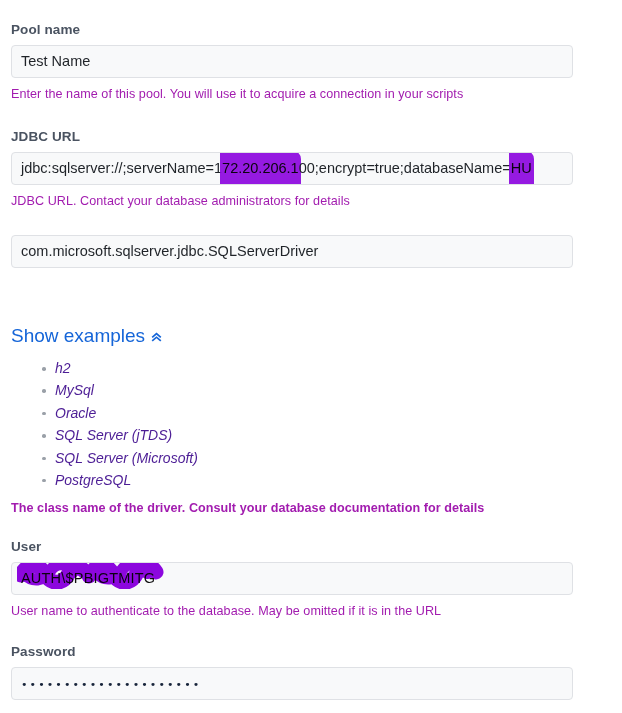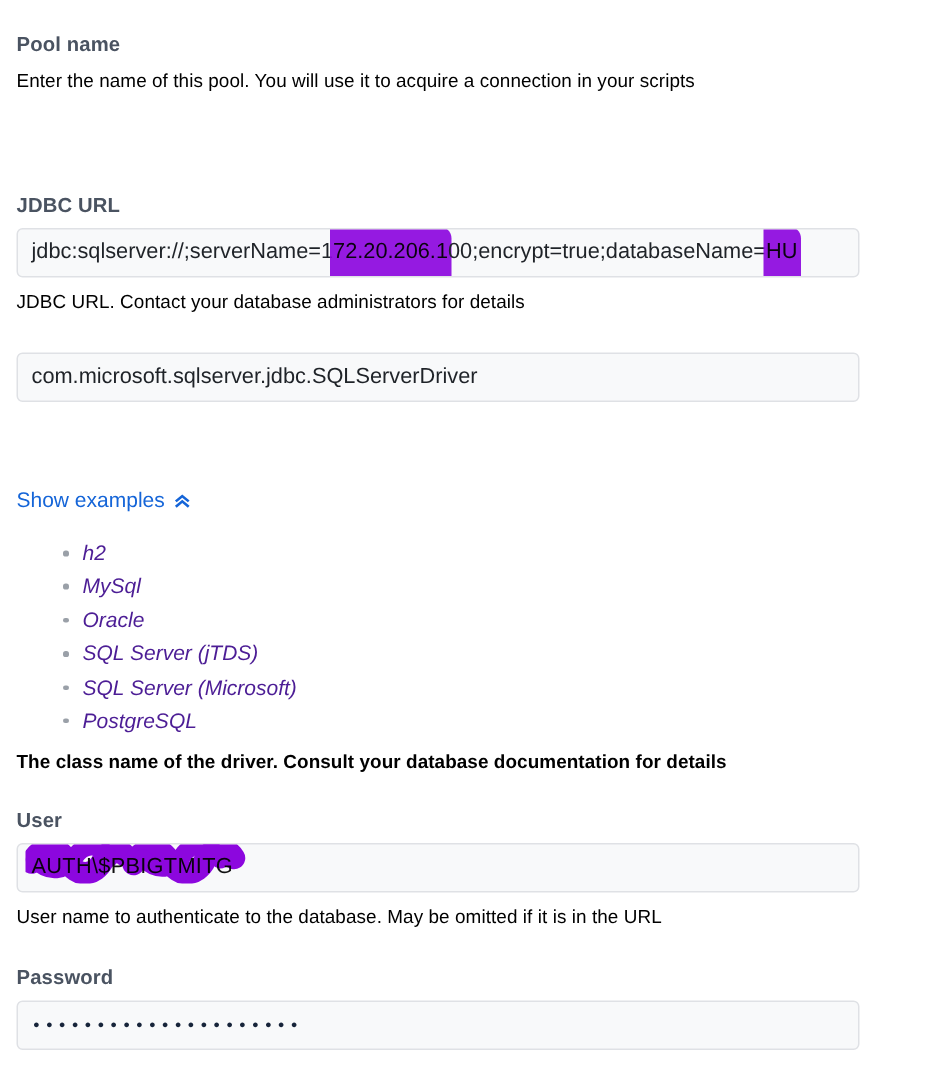--- a/index.html
+++ b/index.html
@@ -37,21 +37,21 @@
     color: #1f2328;
     line-height: 31px;
     padding: 0 9px;
     white-space: nowrap;
     overflow: hidden;
     position: relative;
     font-family: "Liberation Sans", sans-serif;
   }
   .help {
     font-size: 12.6px;
-    color: #000000;
+    color: #a21caf;
     margin-top: 9px;
     line-height: 15px;
     letter-spacing: 0.05px;
   }
 
   
   .url-text { position: relative; display: inline; }
   .redact-block {
     display: inline-block;
     position: relative;
@@ -83,21 +83,21 @@
     width: 150px;
     height: 30px;
     pointer-events: none;
   }
   .user-value > span { position: relative; z-index: 2; mix-blend-mode: multiply; }
 
   
   .show-examples {
     position: absolute;
     left: 11px;
-    font-size: 14px;
+    font-size: 19px;
     color: #1565d8;
     cursor: pointer;
     display: flex;
     align-items: center;
     gap: 5px;
   }
   .chev { display: inline-block; line-height: 0; }
 
   
   .examples { position: absolute; left: 11px; margin: 0; padding: 0; list-style: none; }
@@ -129,20 +129,21 @@
     font-family: "DejaVu Sans", sans-serif;
   }
 </style>
 </head>
 <body>
 
 <div class="page">
 
   <div class="field-group" style="top:22px;">
     <div class="label">Pool name</div>
+    <div class="input">Test Name</div>
     <div class="help">Enter the name of this pool. You will use it to acquire a connection in your scripts</div>
   </div>
 
   <div class="field-group" style="top:129px;">
     <div class="label">JDBC URL</div>
     <div class="input"><span class="url-text">jdbc:sqlserver://;serverName=1</span><span class="redact-block"><span>72.20.206.1</span></span><span class="url-text">00;encrypt=true;databaseName=</span><span class="redact-block"><span>HU</span></span></div>
     <div class="help">JDBC URL. Contact your database administrators for details</div>
   </div>
 
   <div class="field-group" style="top:235px;">

